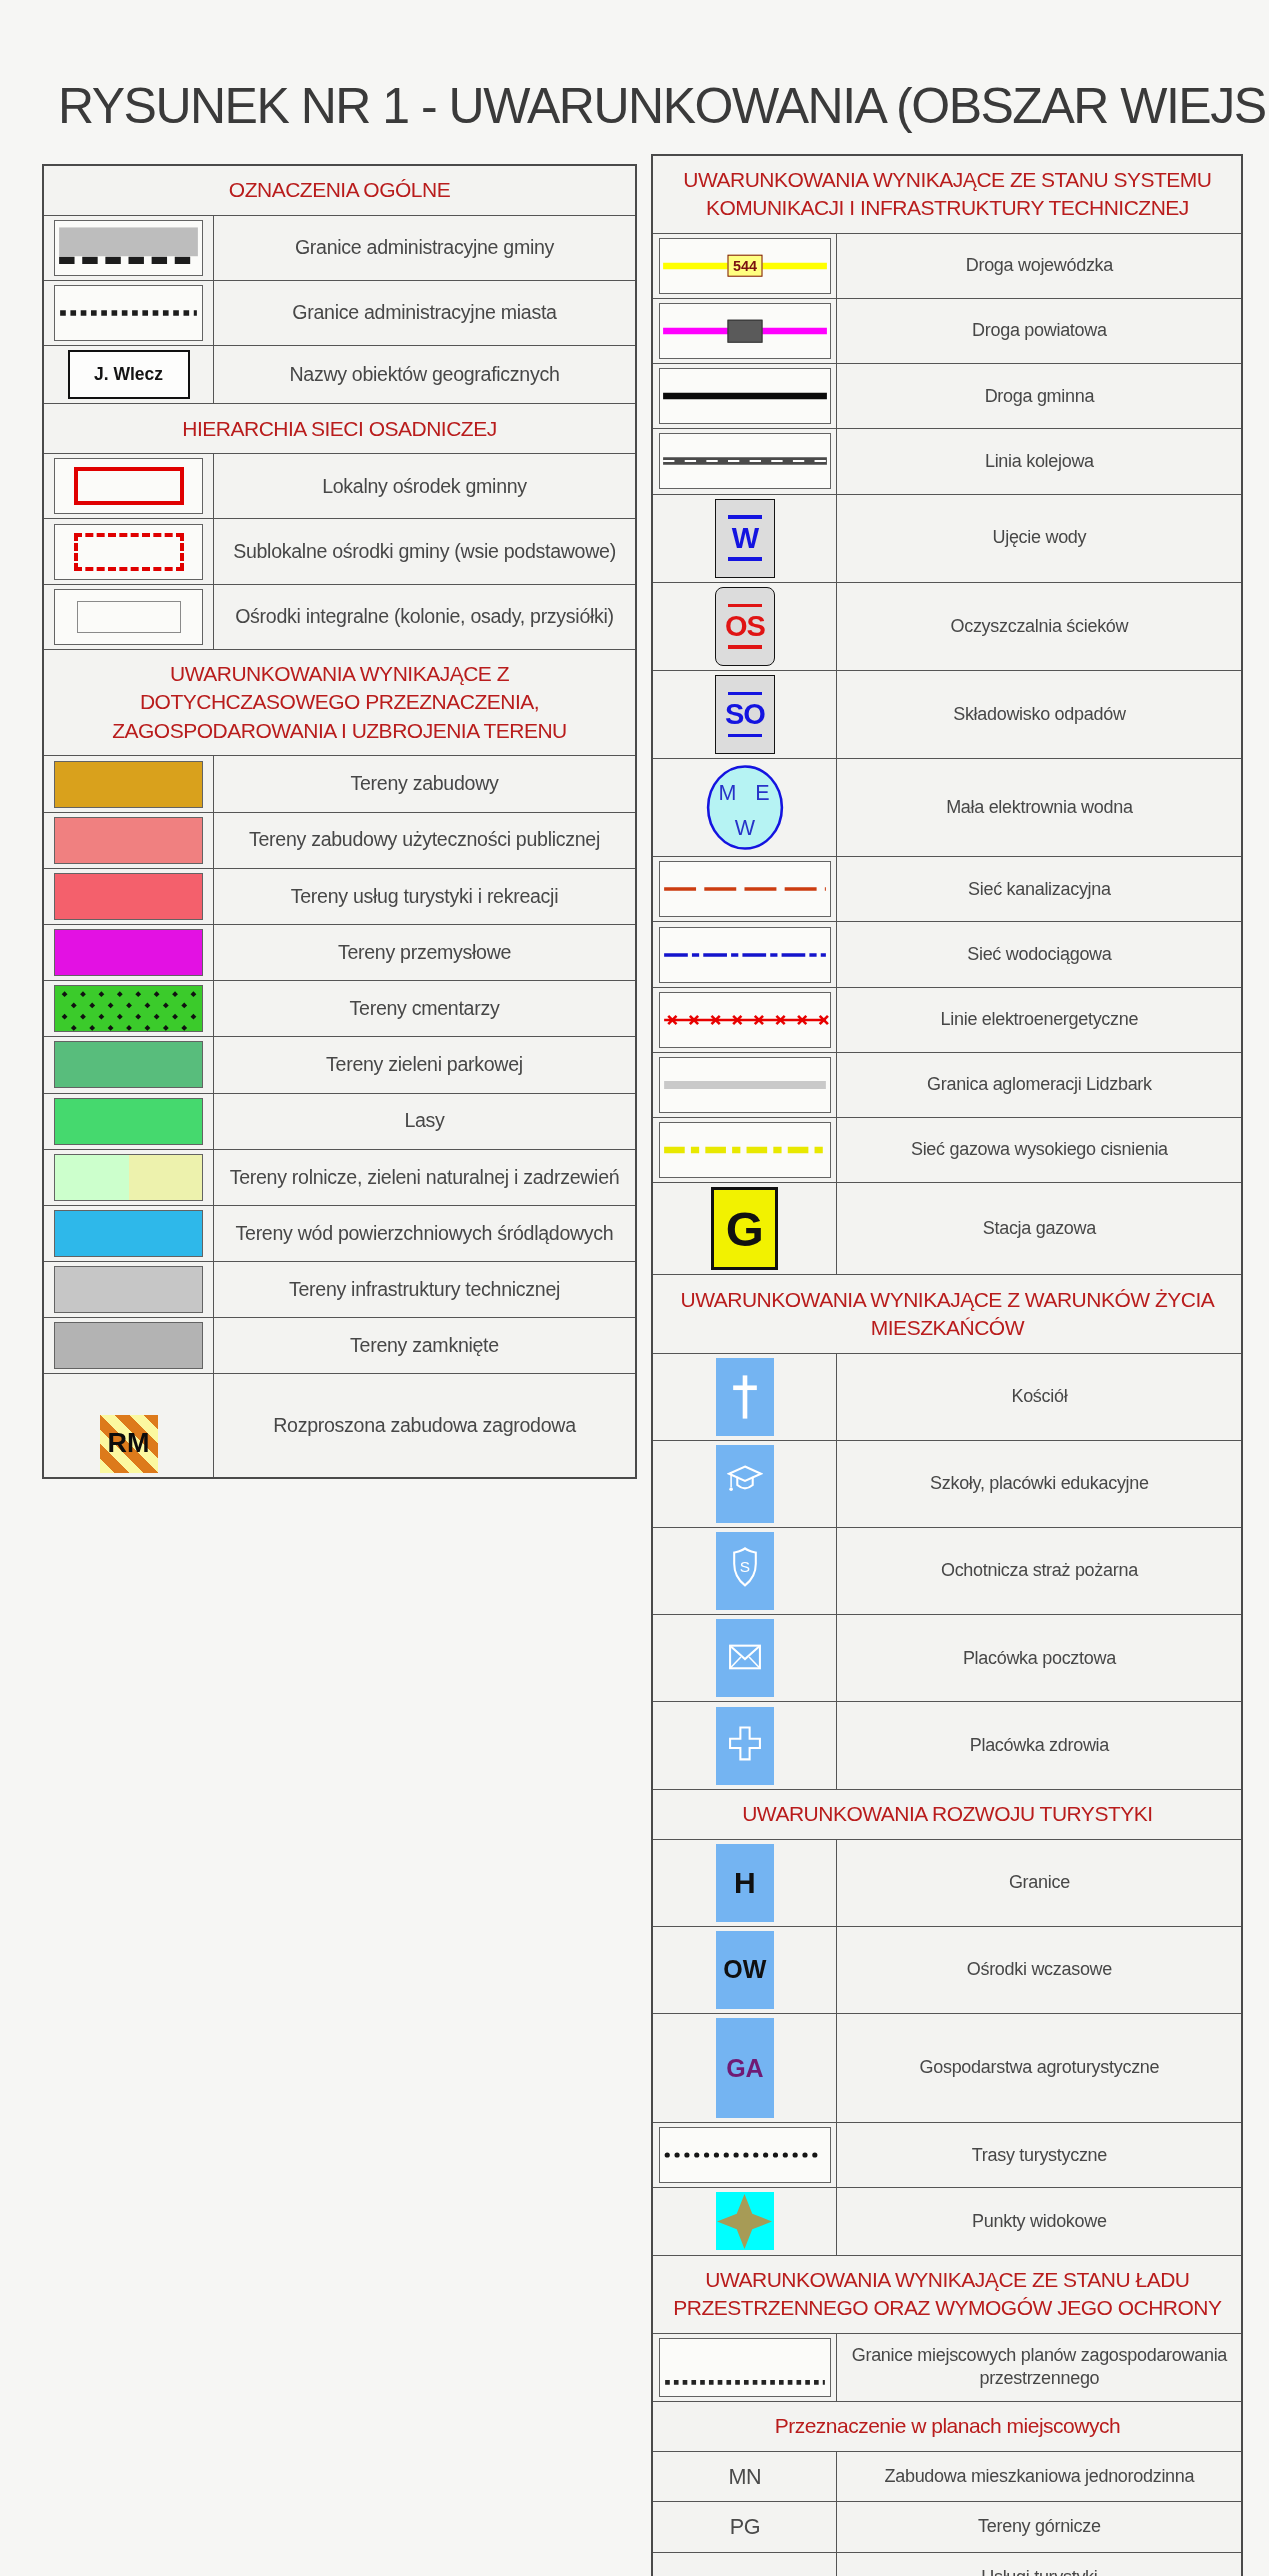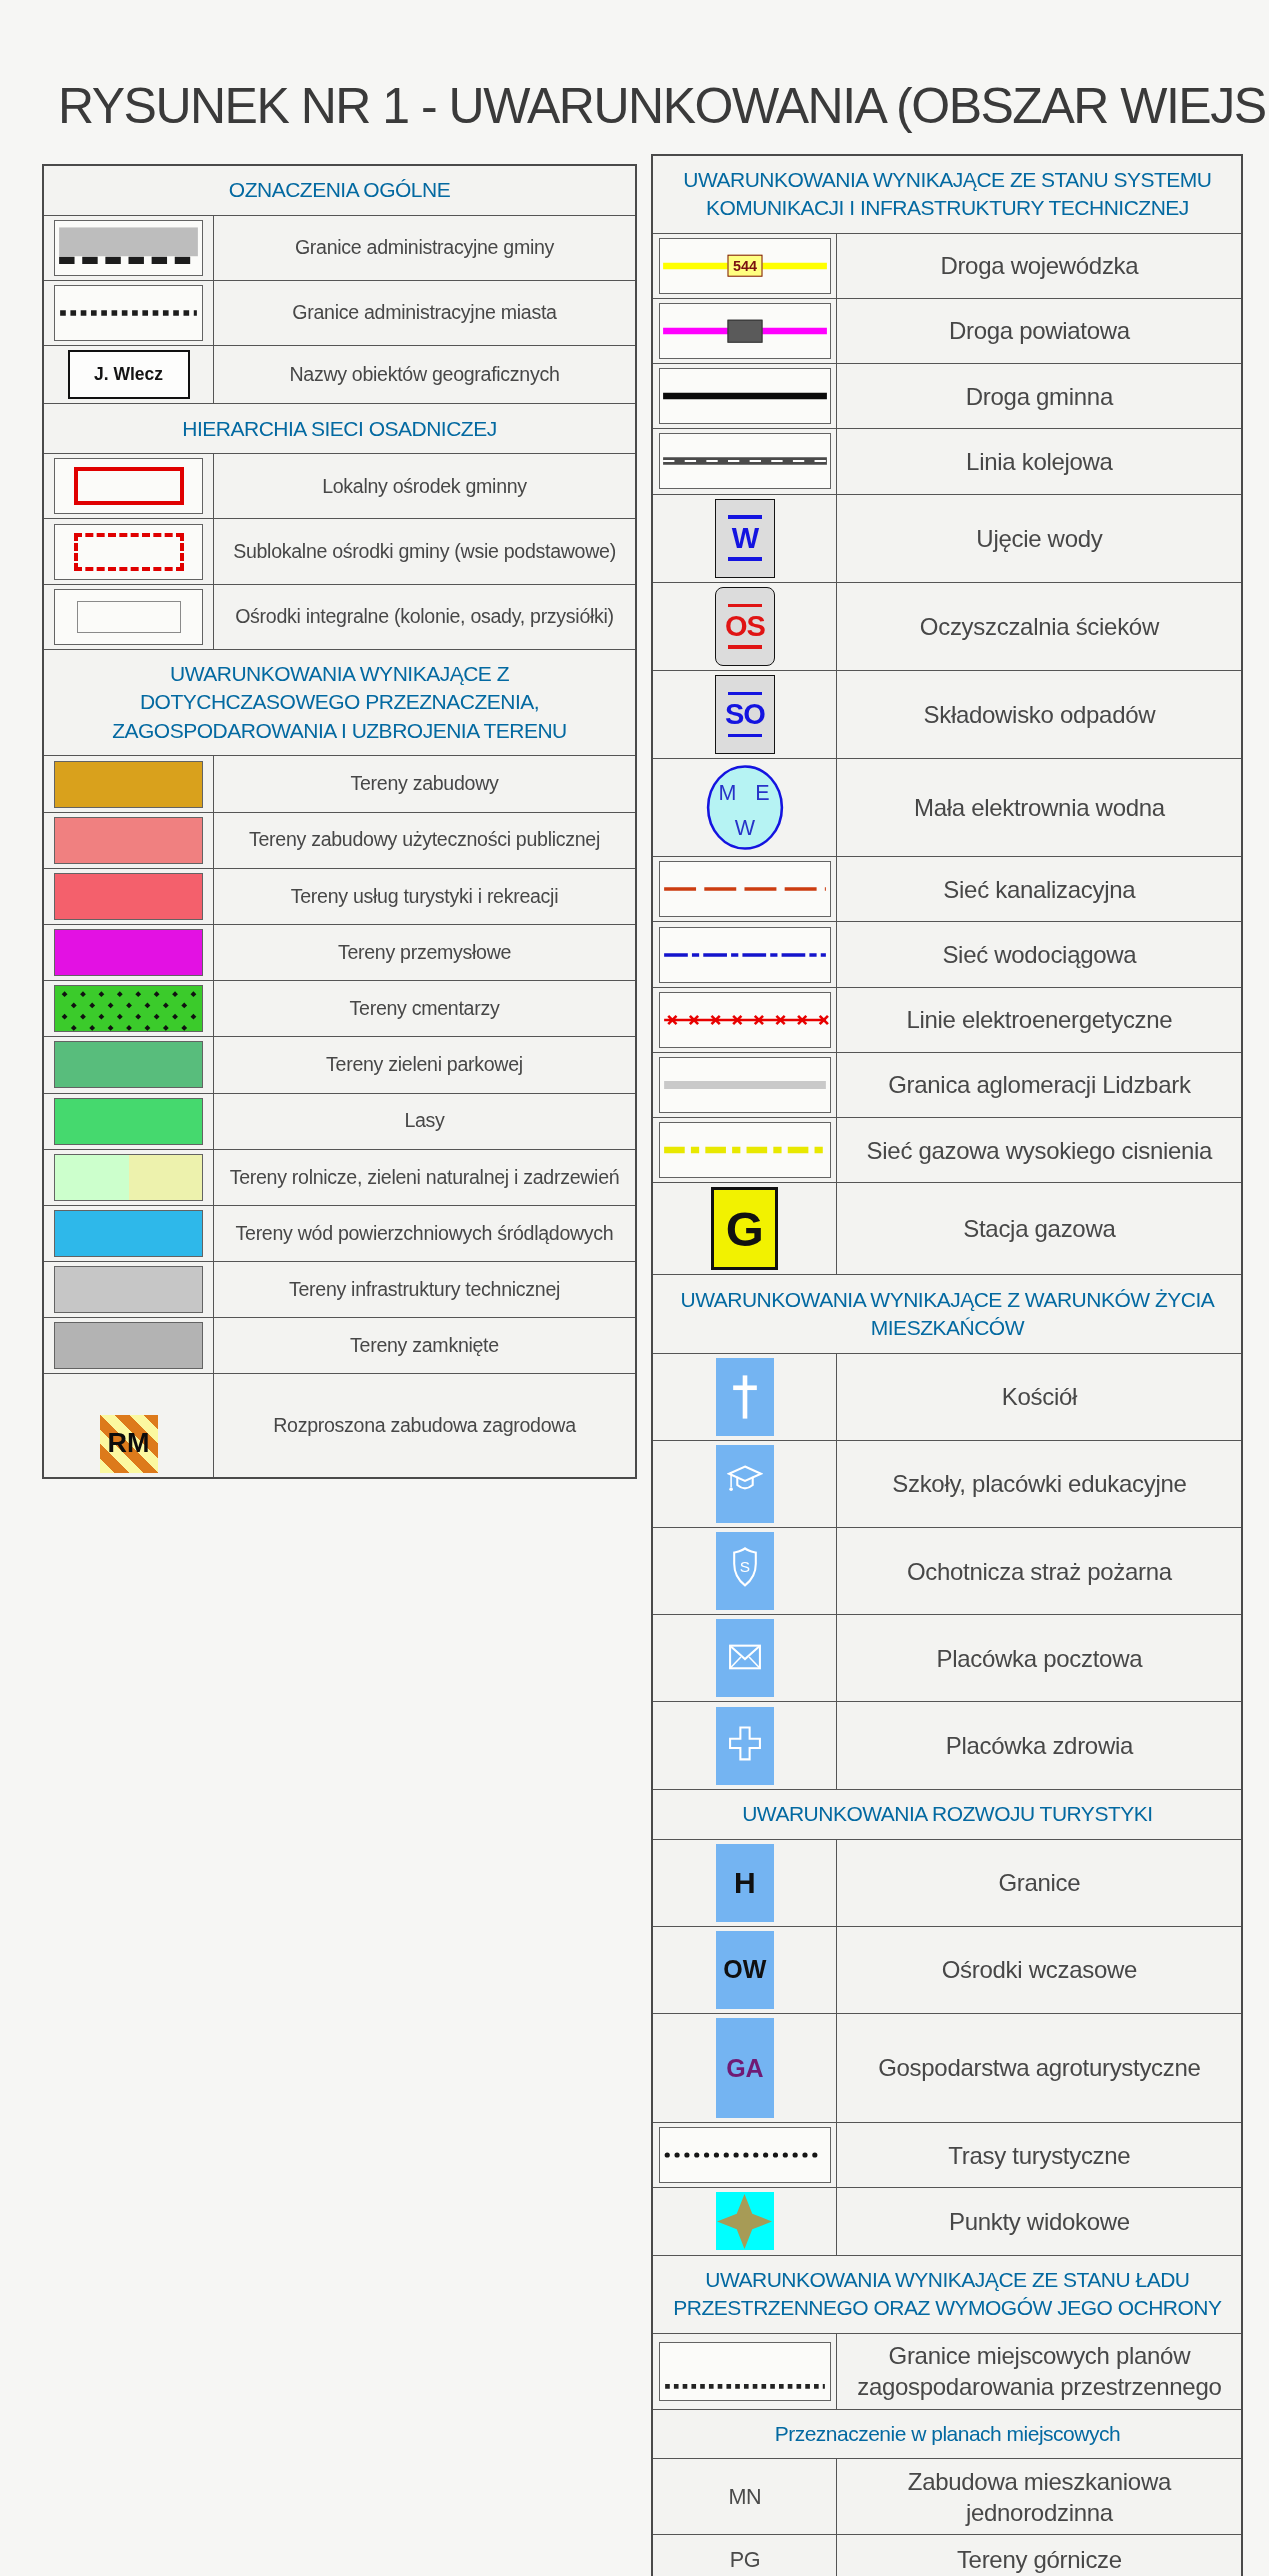--- a/index.html
+++ b/index.html
@@ -2,26 +2,26 @@
 <html style="font-size:8.2px"><head>
 <meta charset="utf-8">
 <style>
   html,body{margin:0;padding:0;background:#f6f6f4;}
   body{width:1270px;min-height:3660px;font-family:"Liberation Sans",sans-serif;position:relative;}
   .page-title{margin:77px 0 18.5px 58px;font-size:50px;letter-spacing:-1.5px;color:#3a3a3a;white-space:nowrap;}
   .legend-wrap{display:flex;align-items:flex-start;padding-left:42px;gap:14.4px;}
   .legend-col{background:#f3f3f1;border:2.6px solid #4a4a4a;}
   .col-left{width:591px;margin-top:10.3px;}
   .col-right{width:588px;}
-  .sec-header{border-top:1.5px solid #555;padding:10.3px 13.4px;text-align:center;font-size:21px;color:#0369a1;line-height:1.35;letter-spacing:-0.5px;}
+  .sec-header{border-top:1.5px solid #555;padding:10.3px 13.4px;text-align:center;font-size:21px;color:#b91c1c;line-height:1.35;letter-spacing:-0.5px;}
   .legend-col > .sec-header:first-child{border-top:none;}
   .lrow{display:flex;border-top:1.5px solid #555;align-items:stretch;}
   .symcell{width:184px;border-right:1.5px solid #555;display:flex;align-items:center;justify-content:center;padding:4.1px 3.1px;box-sizing:border-box;flex:none;}
   .col-left .symcell{width:170px;}
-  .labcell{flex:1;display:flex;align-items:center;justify-content:center;text-align:center;font-size:24px;color:#474747;padding:6.2px 12.4px;line-height:1.3;min-height:37px;letter-spacing:-0.3px;}
+  .labcell{flex:1;display:flex;align-items:center;justify-content:center;text-align:center;font-size:18px;color:#474747;padding:6.2px 12.4px;line-height:1.3;min-height:37px;letter-spacing:-0.3px;}
   .col-left .labcell{font-size:19.6px;}
   .symbox{background:#fbfbf9;border:1.5px solid #636363;position:relative;display:flex;align-items:center;justify-content:center;overflow:hidden;flex:none;}
   .codecell{font-size:21.6px;color:#4a4a4a;letter-spacing:-0.5px;}
   .rm-icon{display:flex;align-items:center;justify-content:center;font-weight:bold;font-size:27px;color:#0d0d0d;}
   .badge{display:flex;align-items:center;justify-content:center;font-weight:bold;flex:none;}
   .badge-bars{display:flex;flex-direction:column;align-items:center;justify-content:center;gap:4.6px;background:#dcdcdc;border:1.5px solid #141414;flex:none;}
   .badge-bars .bar{width:34px;height:3.6px;}
   .badge-bars .bl{font-weight:bold;font-size:29px;letter-spacing:-1px;line-height:1;}
   .picto{display:flex;align-items:center;justify-content:center;flex:none;}
   .roadlabel{position:absolute;left:50%;top:50%;transform:translate(-50%,-50%);display:flex;align-items:center;justify-content:center;font-weight:bold;}

